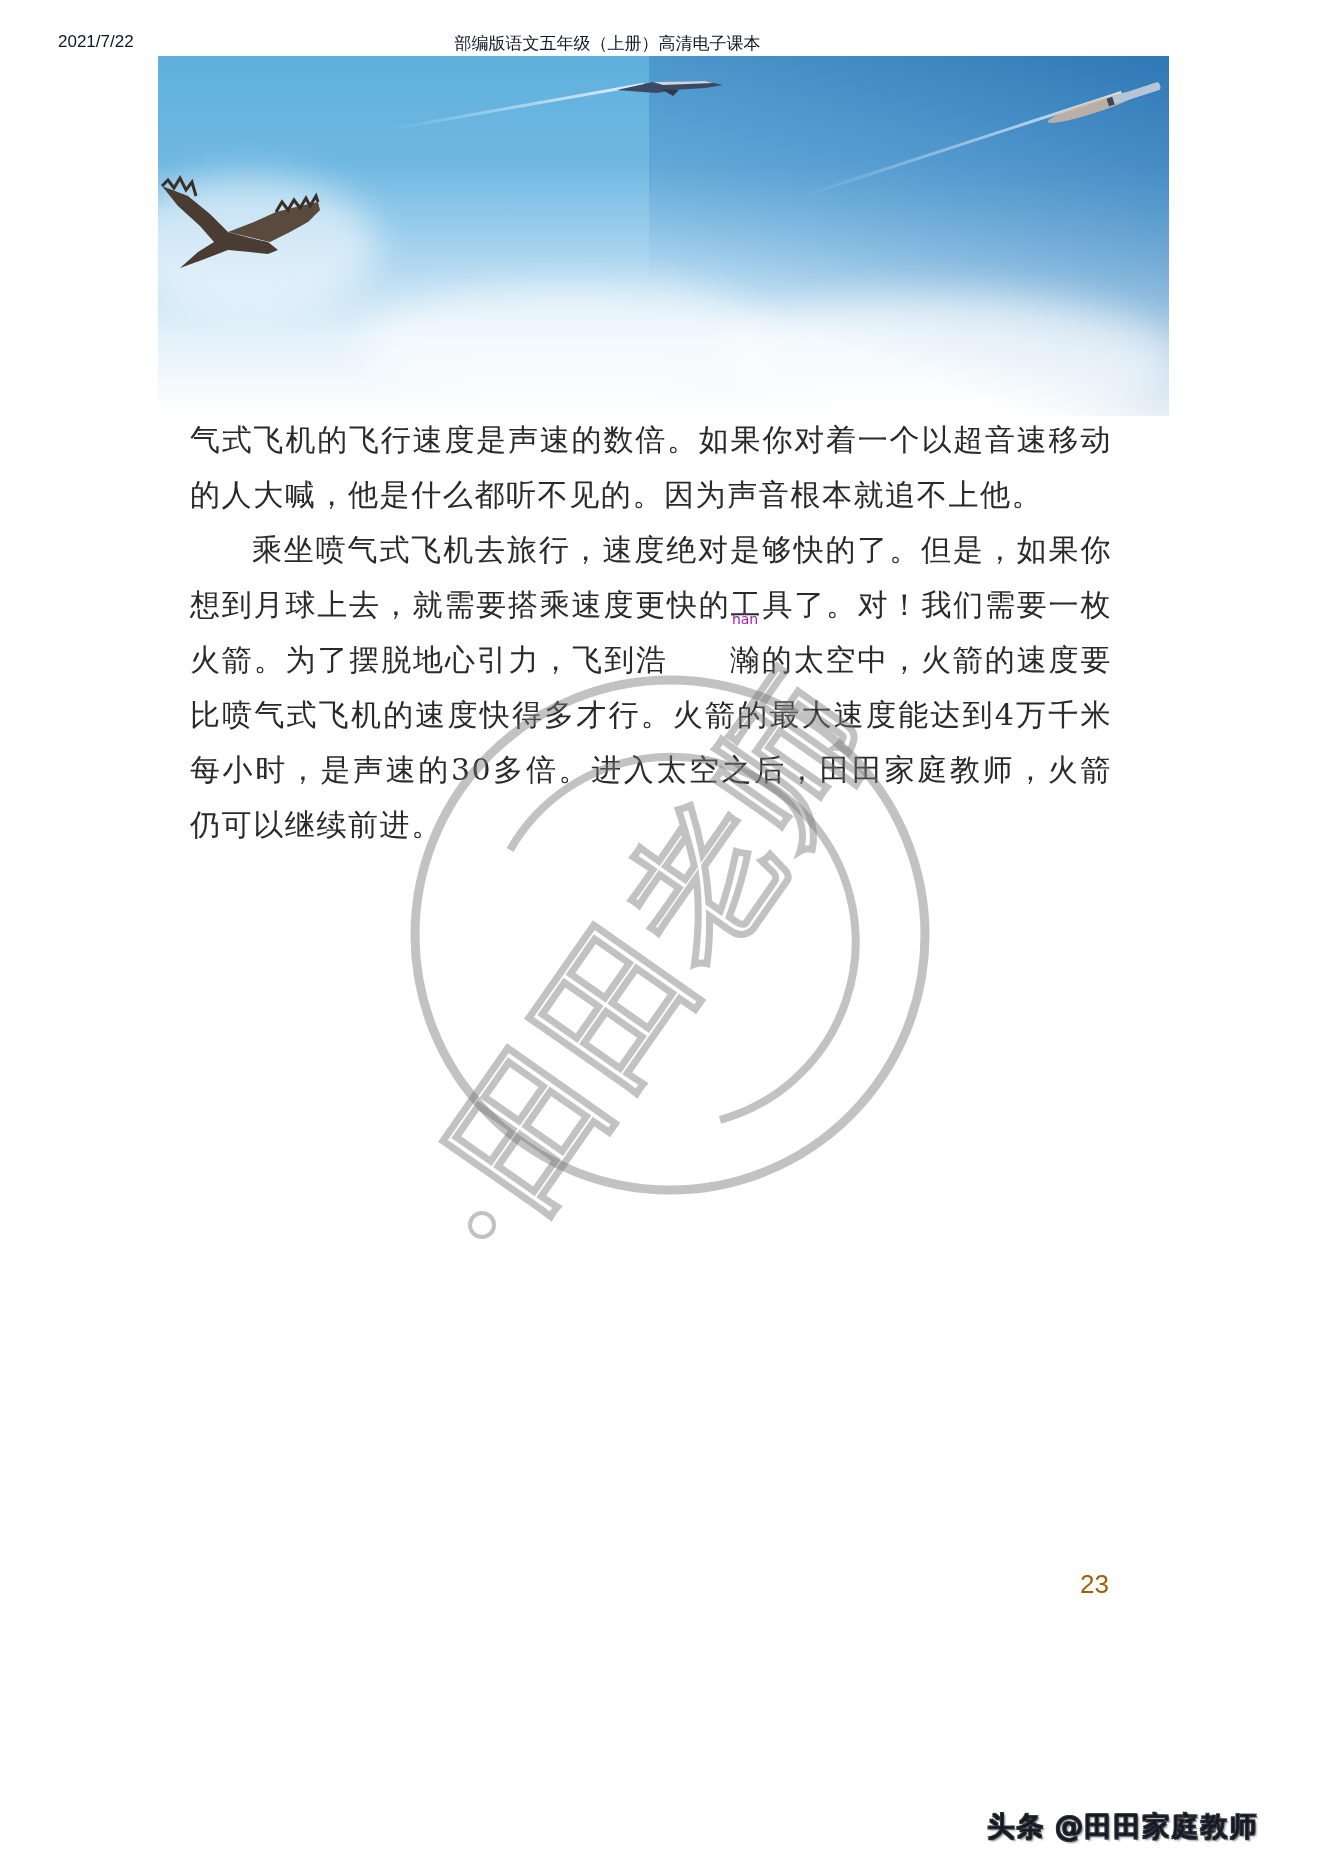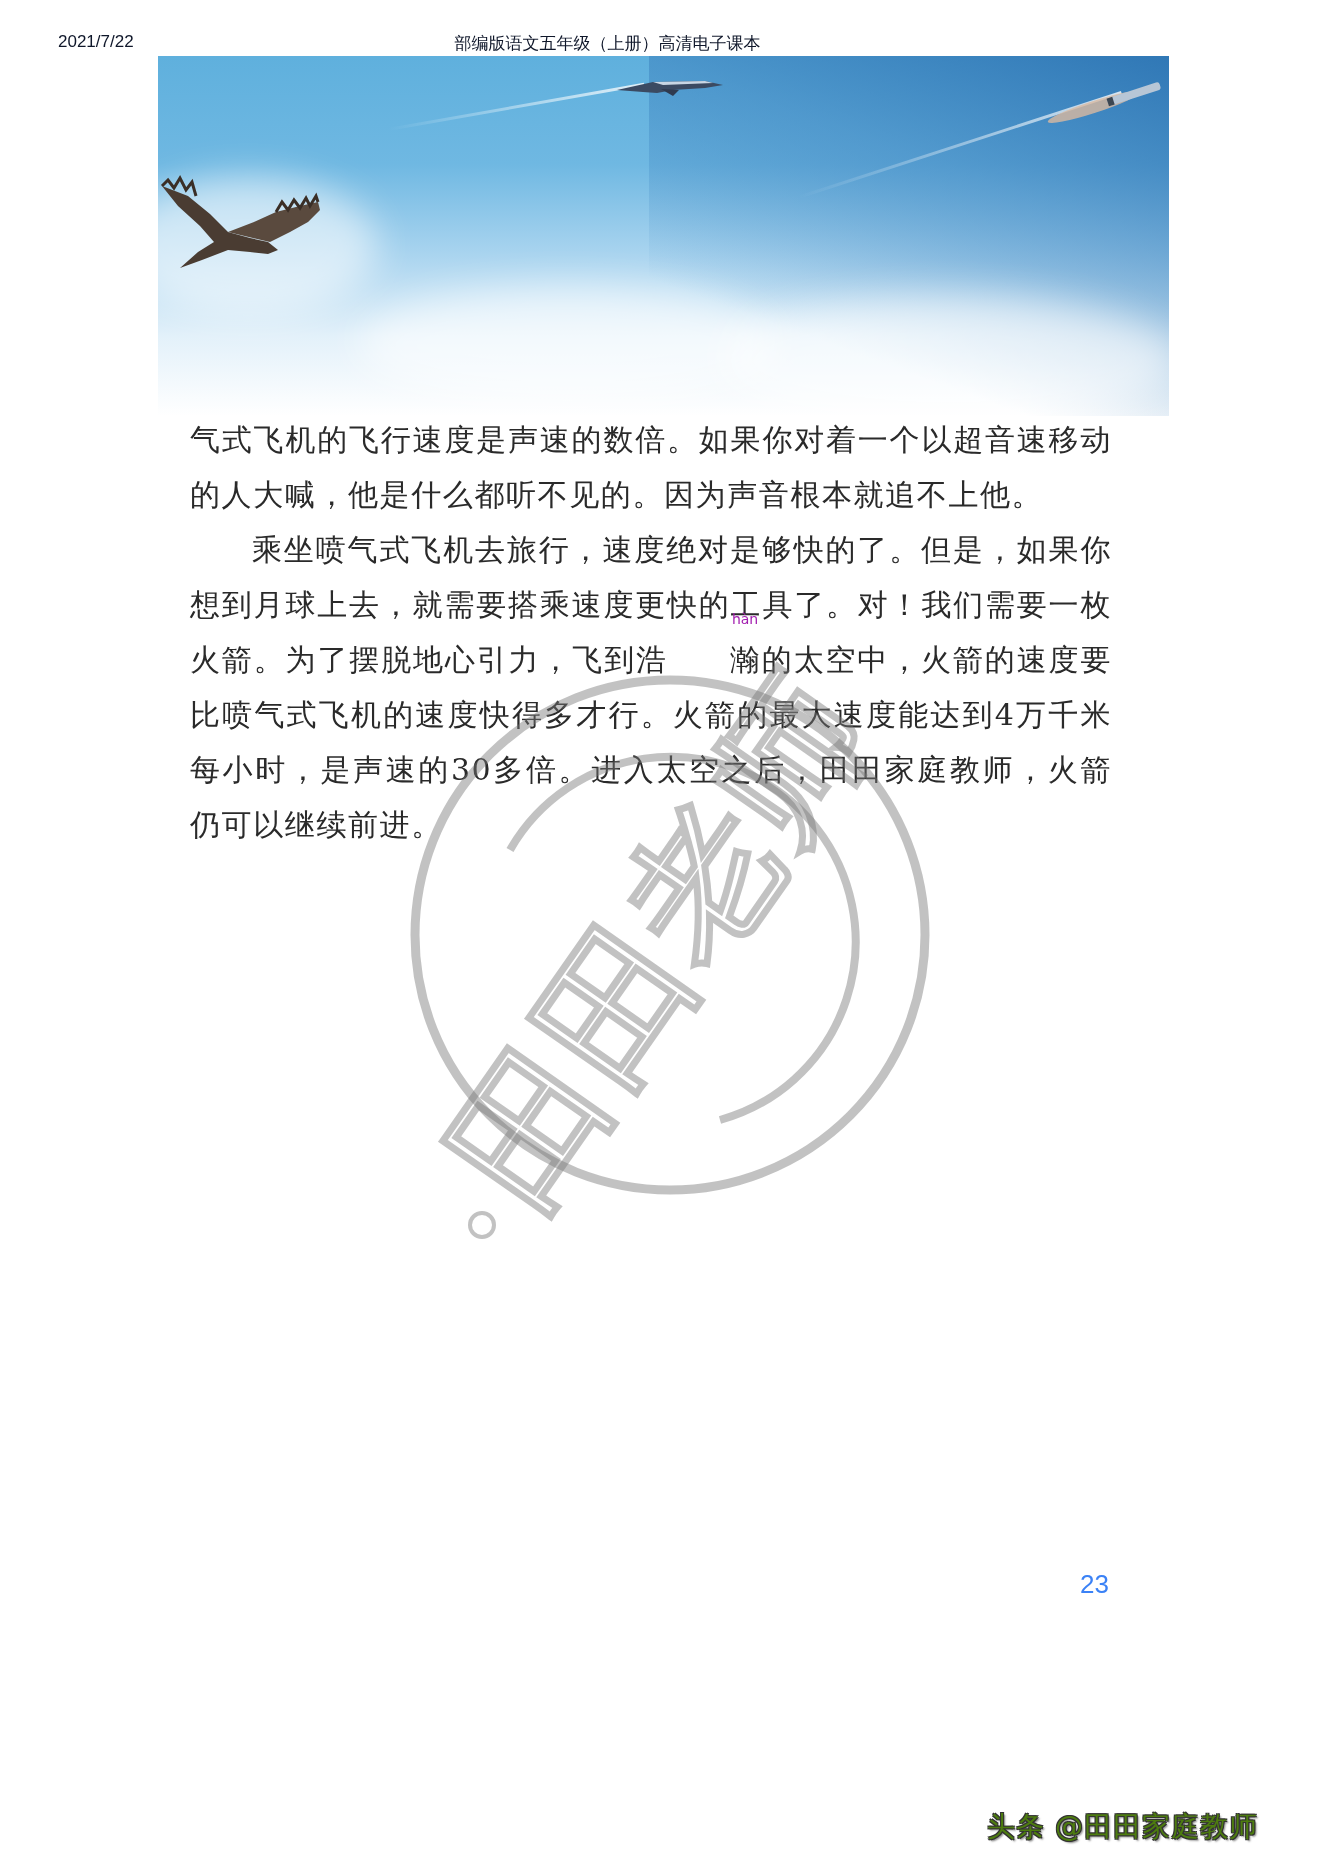--- a/index.html
+++ b/index.html
@@ -23,26 +23,26 @@
 
   .body-text { position: absolute; left: 32px; top: 356px; width: 922px; font-size: 30px; color: #2a2a2a;
                line-height: 55px; letter-spacing: 1.6px; text-align: justify; }
   .para { margin: 0; }
   .indent { text-indent: 62px; }
   .ruby-wrap { position: relative; display: inline-block; }
   .pinyin { position: absolute; top: -20px; left: 2px; font-family: "DejaVu Sans", sans-serif; font-size: 14px;
             letter-spacing: 0; color: #a21caf; line-height: 14px; }
 
   .page-number { position: absolute; left: 922px; top: 1513px; font-family: "Liberation Sans", sans-serif;
-                 font-size: 26px; color: #3b82f6; }
+                 font-size: 26px; color: #a16207; }
 
   .stamp { position: absolute; left: 390px; top: 650px; width: 560px; height: 600px; pointer-events: none; }
 
   .footer-mark { position: absolute; left: 987px; top: 1808px; font-family: "DejaVu Sans", sans-serif;
-                 font-size: 28px; color: #4d7c0f; letter-spacing: 1px;
+                 font-size: 28px; color: #0f172a; letter-spacing: 1px;
                  text-shadow: -1px -1px 0 #333, 1px -1px 0 #333, -1px 1px 0 #333, 1px 1px 0 #333, 2px 2px 2px rgba(0,0,0,0.5); }
 </style>
 </head>
 <body>
 
 <div class="print-header">
   <span class="print-date">2021/7/22</span>
   <span class="print-title">部编版语文五年级（上册）高清电子课本</span>
 </div>
 

